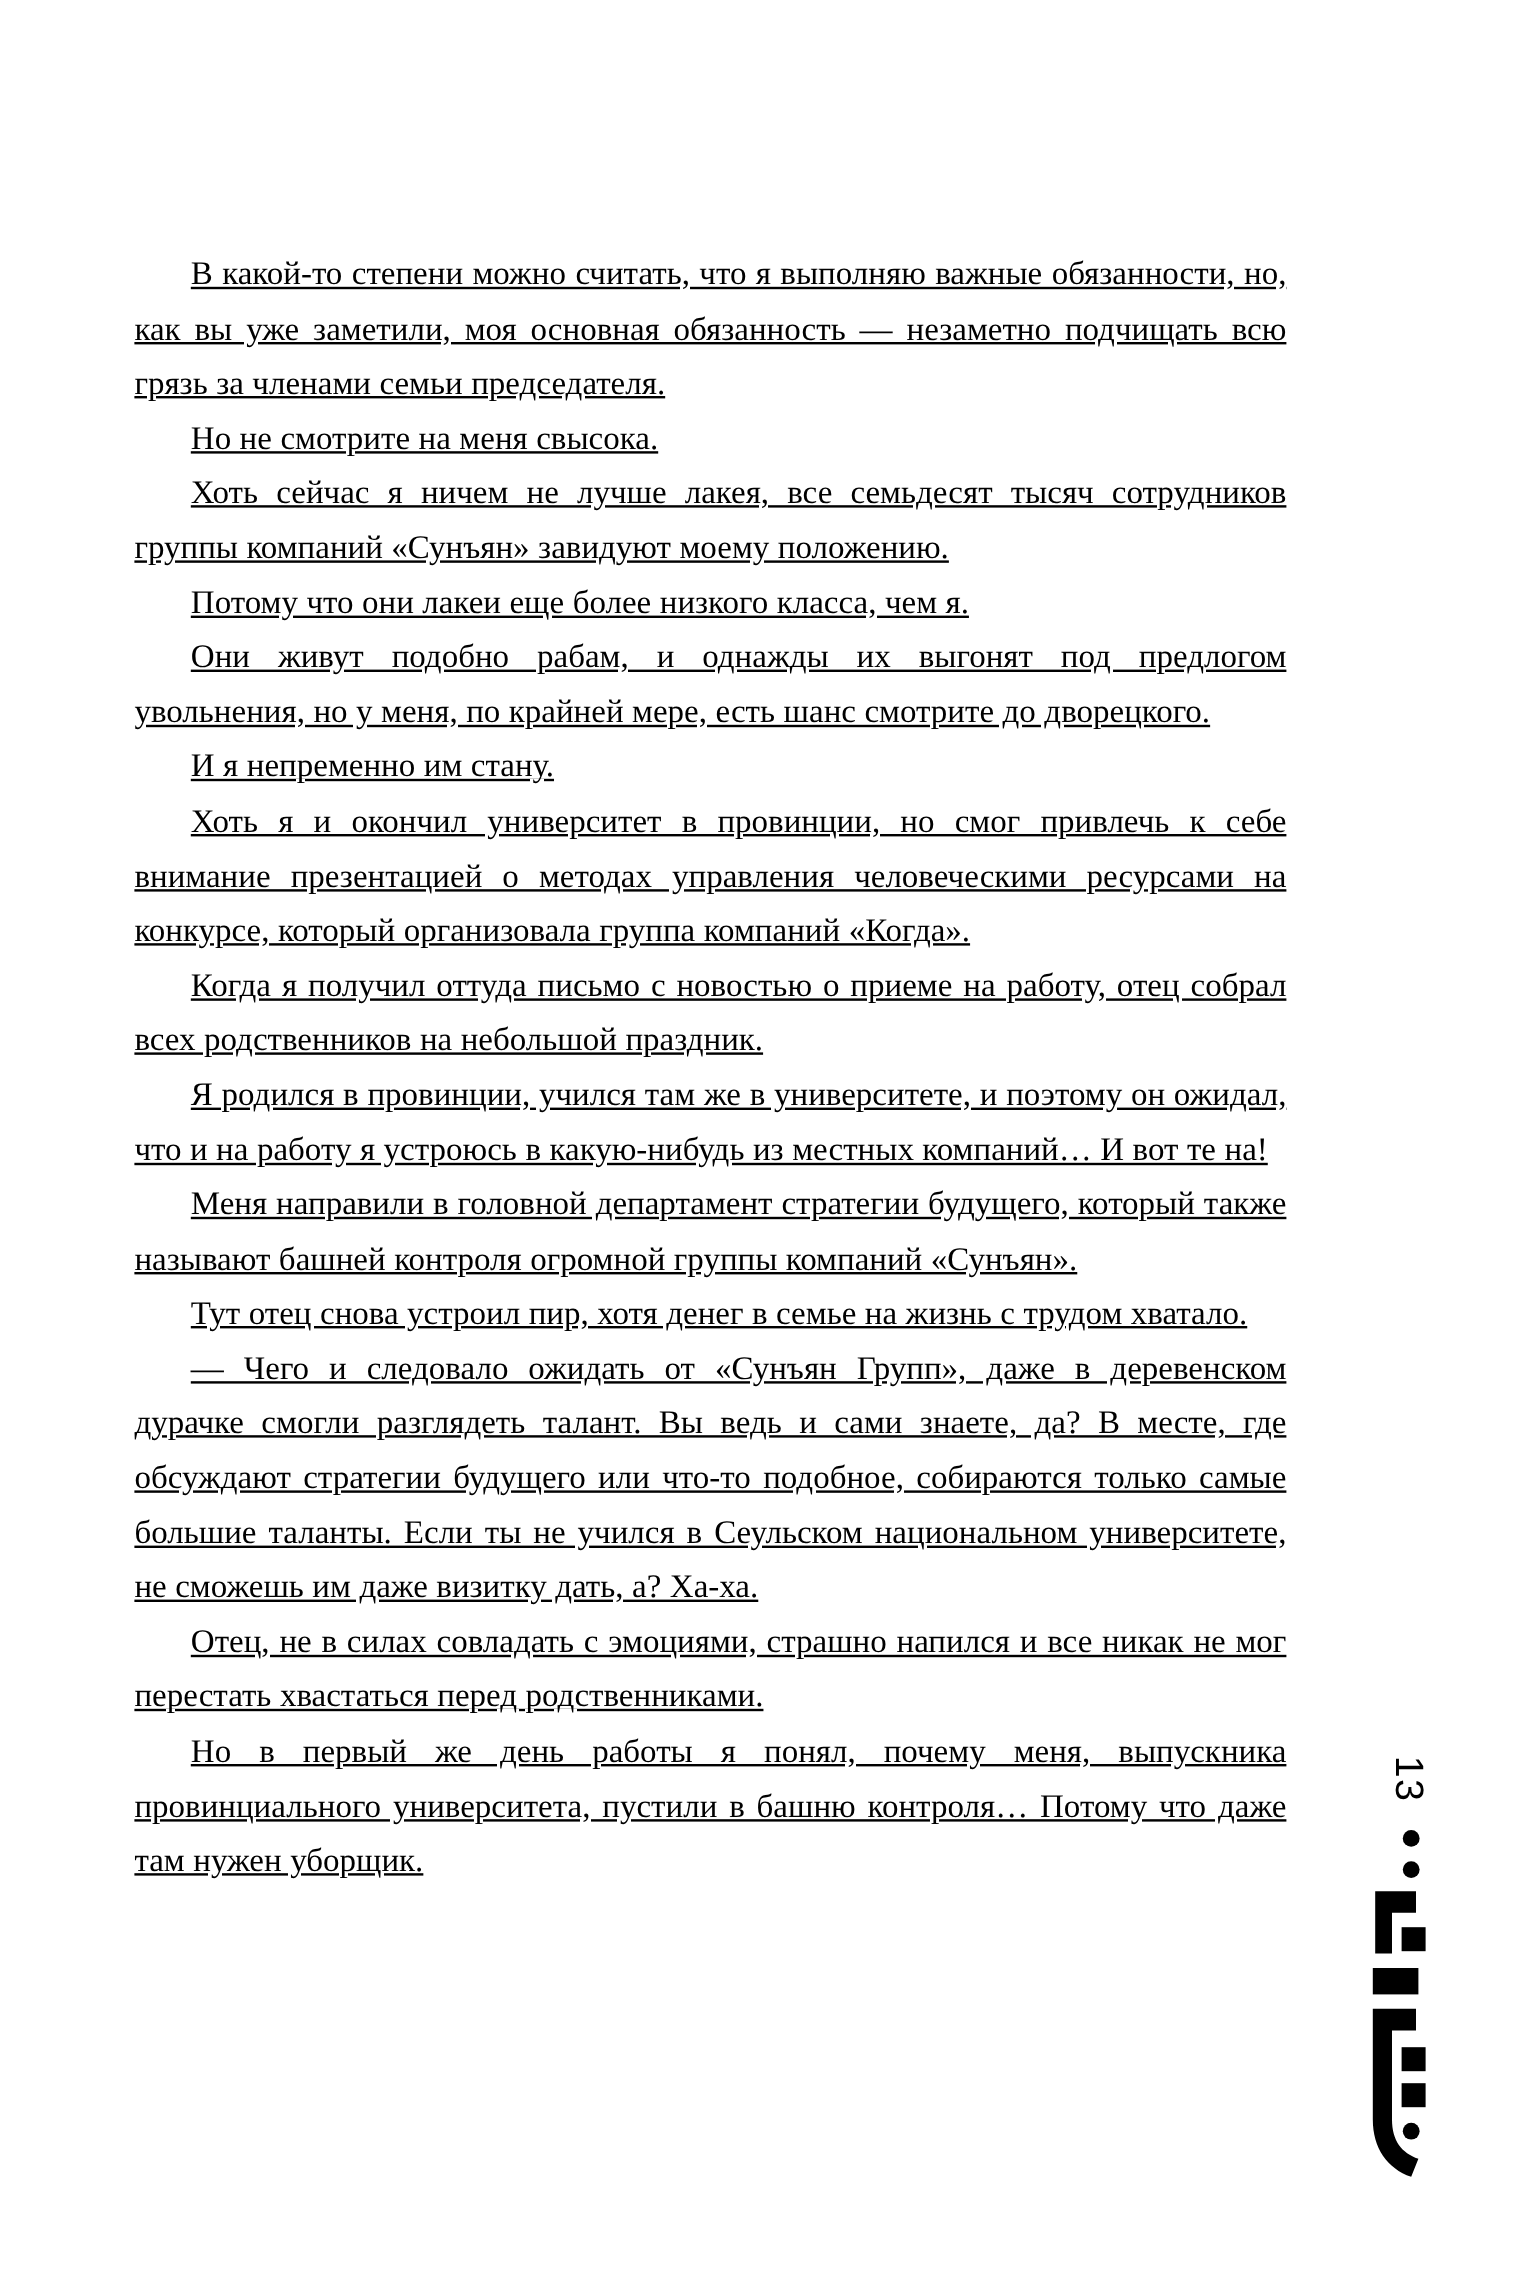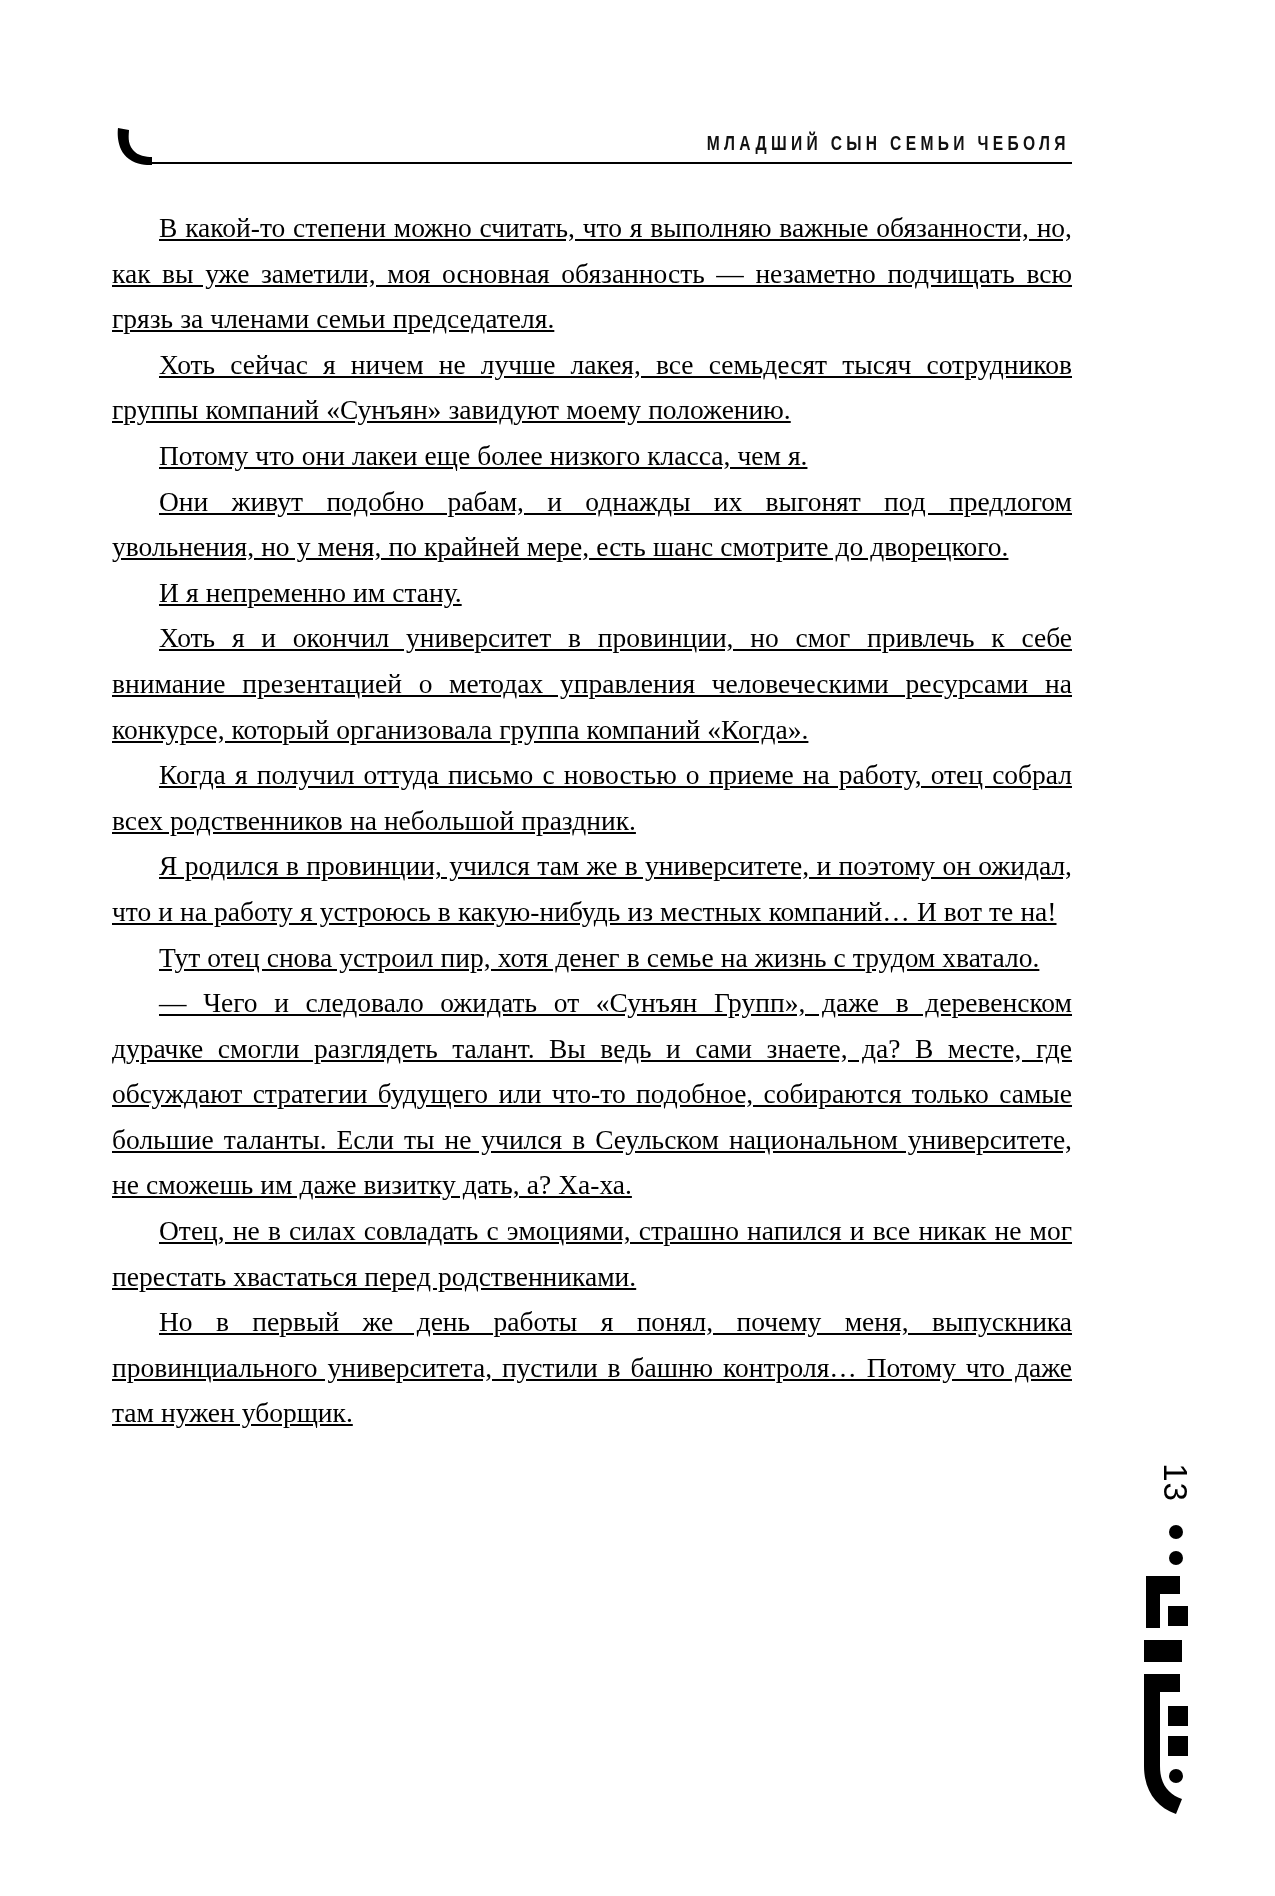--- a/index.html
+++ b/index.html
@@ -117,39 +117,32 @@
     left: 50%;
     transform: translateX(-50%);
   }
   .folio-ornament svg { display: block; }
 </style>
 </head>
 <body>
 
 <div class="page">
 
-  <div class="running-head">
-    <div class="rh-hook">
-      <svg width="40" height="42" viewBox="0 0 40 42" xmlns="http://www.w3.org/2000/svg">
-        <path d="M6 3 C6 3 3 24 17 34 C25 40 34 40 40 40 L40 32 C34 32 26 31 21 25 C15 18 17 9 17 5 Z" fill="#000000"></path>
-      </svg>
-    </div>
-    <div class="rh-rule"></div>
-    <div class="rh-title">МЛАДШИЙ СЫН СЕМЬИ ЧЕБОЛЯ</div>
-  </div>
 
   <div class="text-block">
     <p>В какой-то степени можно считать, что я выполняю важные обязанности, но, как вы уже заметили, моя основная обязанность — незаметно подчищать всю грязь за членами семьи председателя.</p>
+    <p>Но не смотрите на меня свысока.</p>
     <p>Хоть сейчас я ничем не лучше лакея, все семьдесят тысяч сотрудников группы компаний «Сунъян» завидуют моему положению.</p>
     <p>Потому что они лакеи еще более низкого класса, чем я.</p>
     <p>Они живут подобно рабам, и однажды их выгонят под предлогом увольнения, но у меня, по крайней мере, есть шанс смотрите до дворецкого.</p>
     <p>И я непременно им стану.</p>
     <p>Хоть я и окончил университет в провинции, но смог привлечь к себе внимание презентацией о методах управления человеческими ресурсами на конкурсе, который организовала группа компаний «Когда».</p>
     <p>Когда я получил оттуда письмо с новостью о приеме на работу, отец собрал всех родственников на небольшой праздник.</p>
     <p>Я родился в провинции, учился там же в университете, и поэтому он ожидал, что и на работу я устроюсь в какую-нибудь из местных компаний… И вот те на!</p>
+    <p>Меня направили в головной департамент стратегии будущего, который также называют башней контроля огромной группы компаний «Сунъян».</p>
     <p>Тут отец снова устроил пир, хотя денег в семье на жизнь с трудом хватало.</p>
     <p>— Чего и следовало ожидать от «Сунъян Групп», даже в деревенском дурачке смогли разглядеть талант. Вы ведь и сами знаете, да? В месте, где обсуждают стратегии будущего или что-то подобное, собираются только самые большие таланты. Если ты не учился в Сеульском национальном университете, не сможешь им даже визитку дать, а? Ха-ха.</p>
     <p>Отец, не в силах совладать с эмоциями, страшно напился и все никак не мог перестать хвастаться перед родственниками.</p>
     <p>Но в первый же день работы я понял, почему меня, выпускника провинциального университета, пустили в башню контроля… Потому что даже там нужен уборщик.</p>
   </div>
 
   <div class="folio-group">
     <div class="folio-number">13</div>
     <div class="folio-ornament">
       <svg width="70" height="300" viewBox="0 0 70 300" xmlns="http://www.w3.org/2000/svg">

